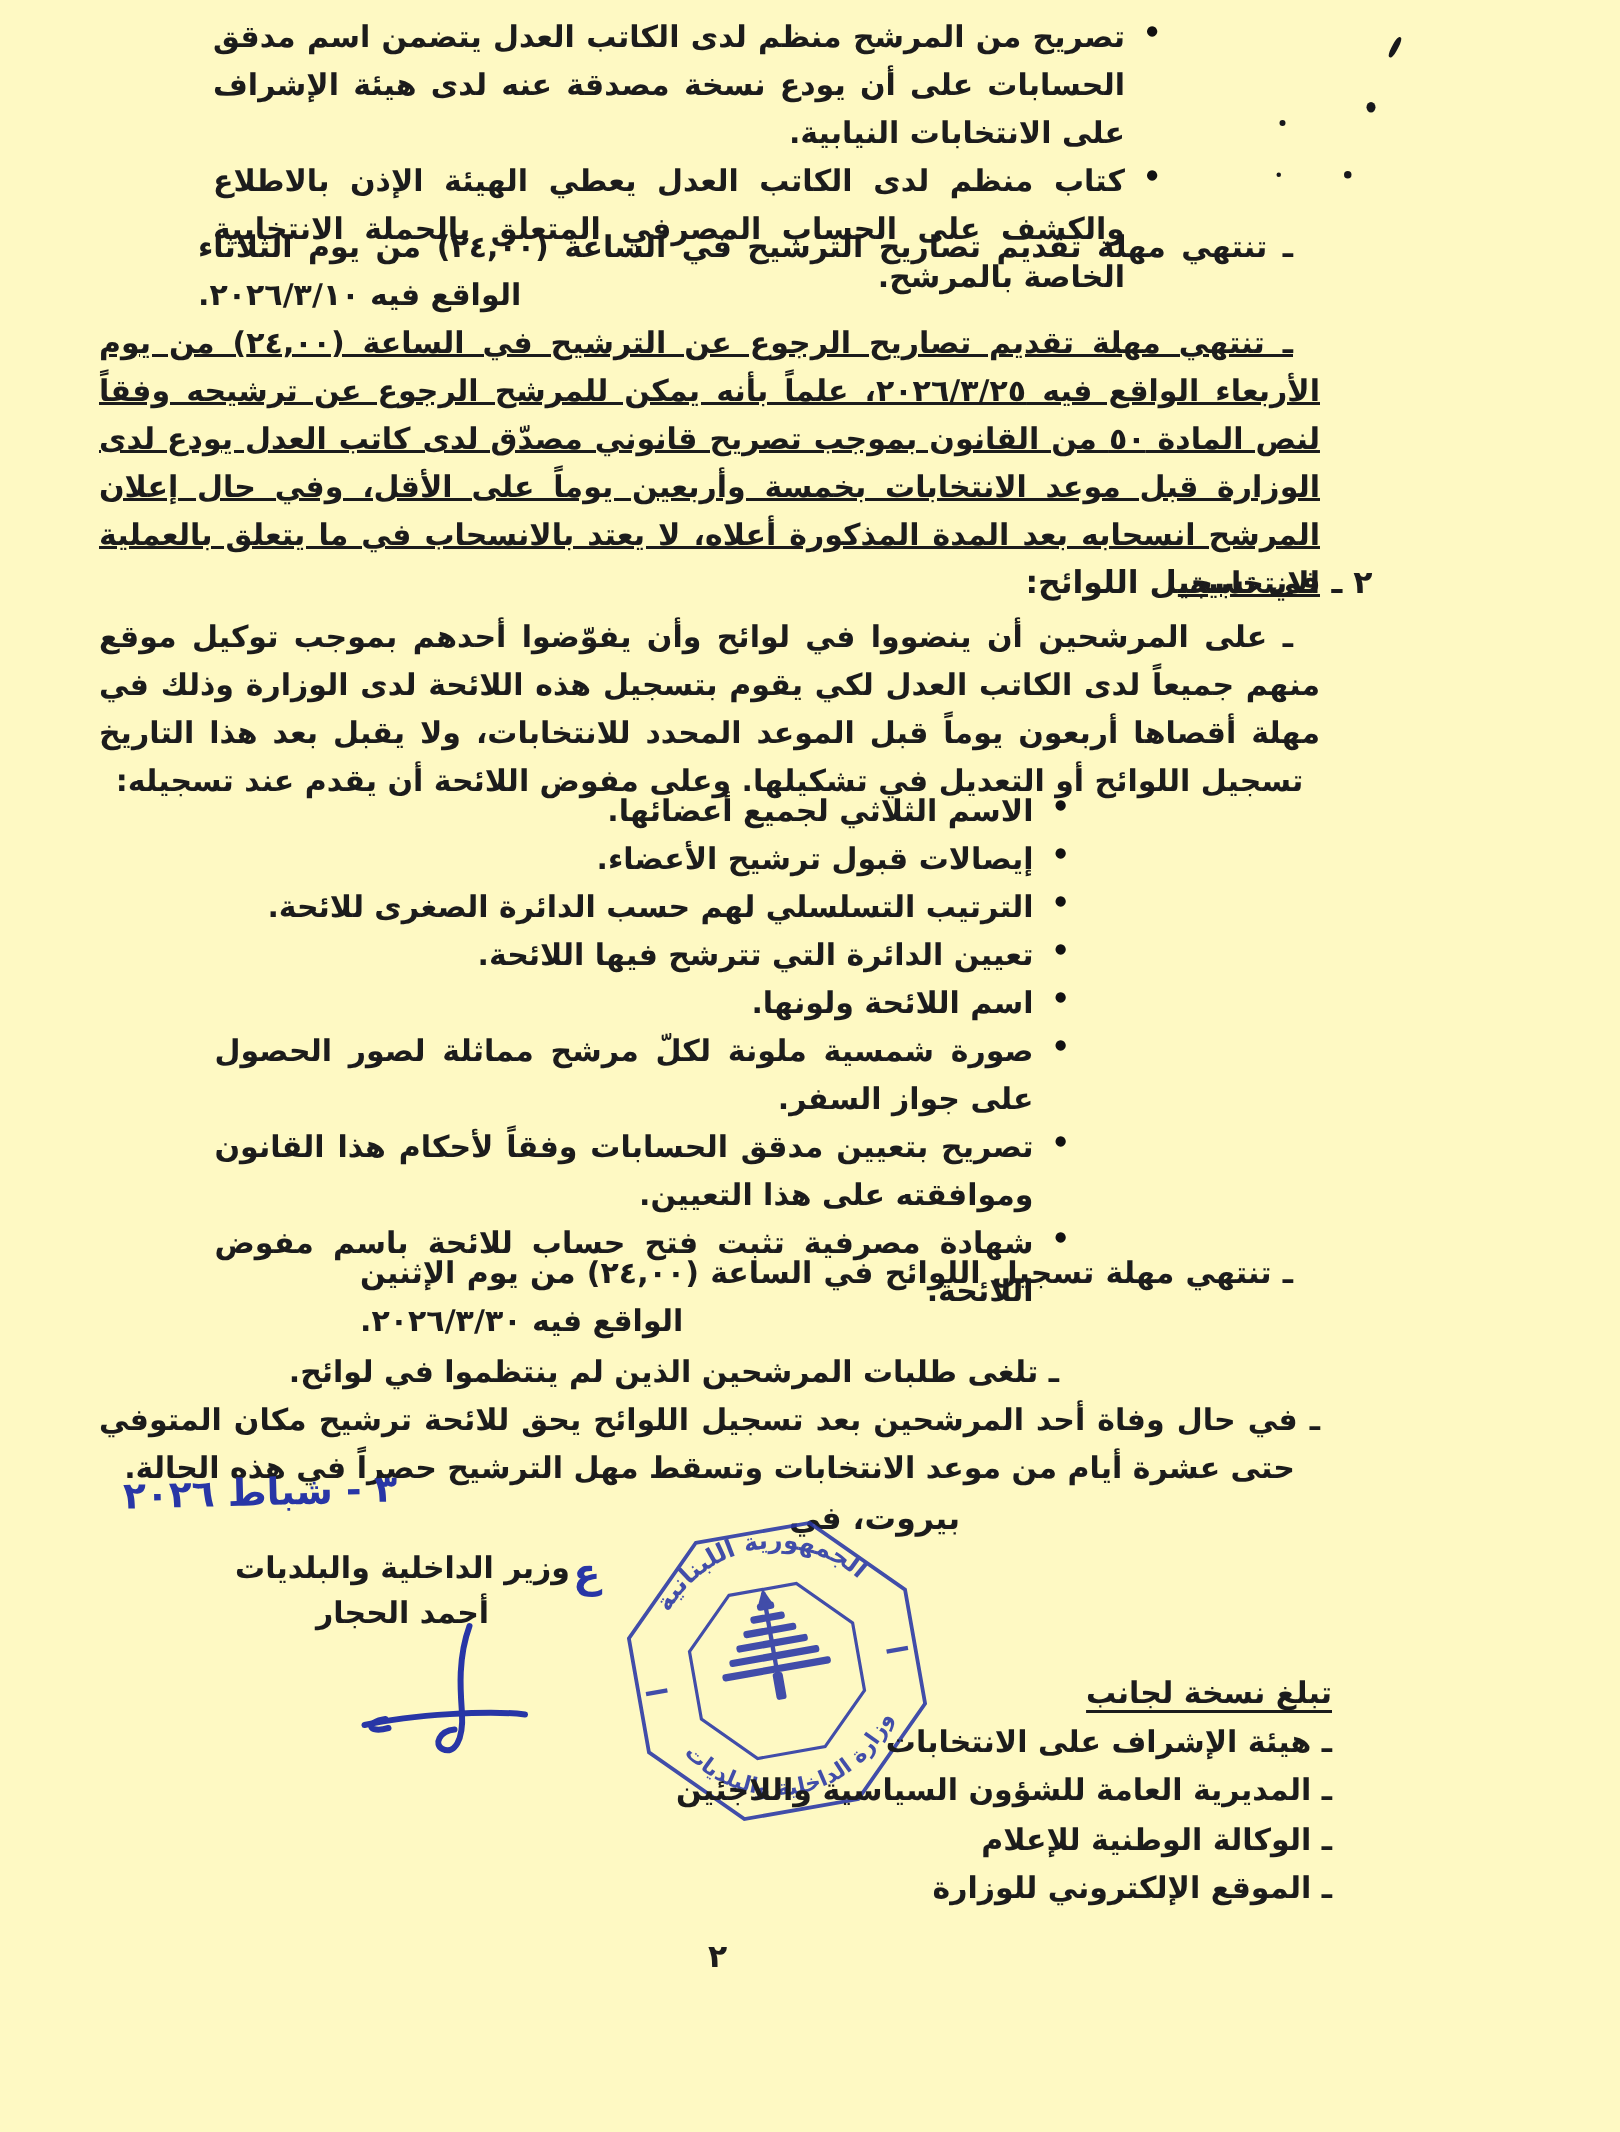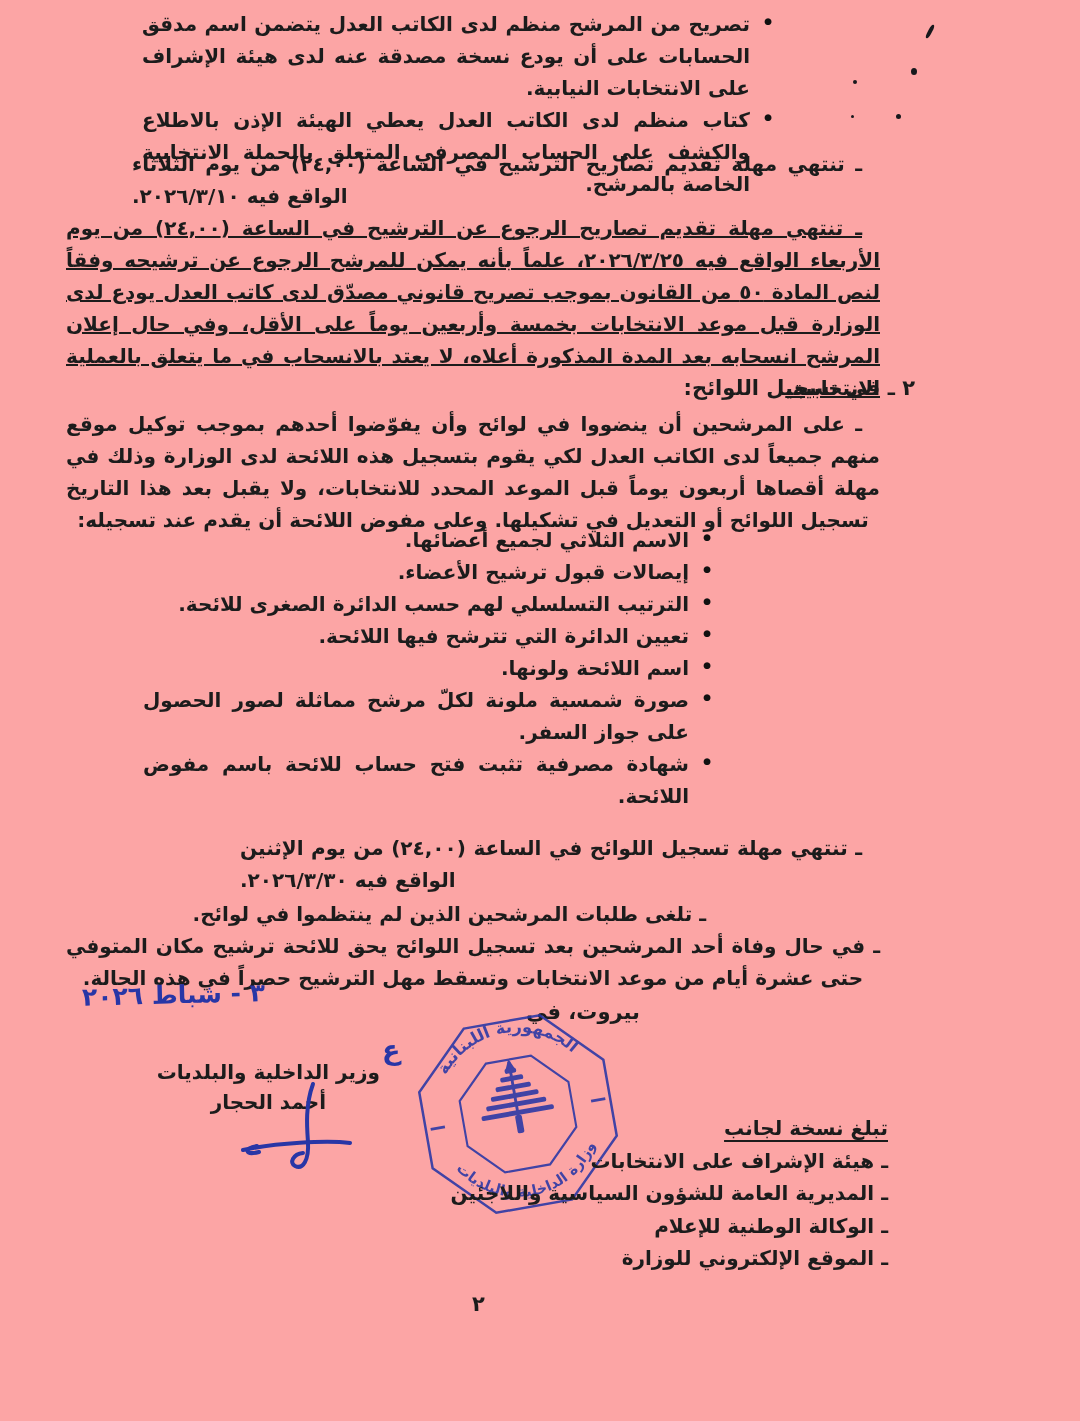--- a/index.html
+++ b/index.html
@@ -1,18 +1,18 @@
 <!DOCTYPE html>
 <html lang="ar" dir="rtl"><head>
 <meta charset="utf-8">
 <style>
   html,body{margin:0;padding:0;background:#e8e8e8;}
   .page{
     position:relative; width:1080px; height:1421px; margin:0 auto;
-    background:#fca5a5; overflow:hidden;
+    background:#fef9c3; overflow:hidden;
     font-family:"DejaVu Sans", sans-serif;
     direction:rtl; color:#1c1c1c; font-weight:bold;
   }
   .txt{ font-size:20px; line-height:32px; text-align:justify; }
   .last-left{ text-align-last:left; }
   .last-right{ text-align-last:right;text-decoration:underline; }
   .last-center{ text-align-last:center; }
   .abs{ position:absolute; }
 
   ul.doc-list{ list-style:none; margin:0; padding:0; }
@@ -62,20 +62,21 @@
 
   <p class="para txt last-center indent abs" style="top:408px; right:200px; width:814px;">ـ على المرشحين أن ينضووا في لوائح وأن يفوّضوا أحدهم بموجب توكيل موقع منهم جميعاً لدى الكاتب العدل لكي يقوم بتسجيل هذه اللائحة لدى الوزارة وذلك في مهلة أقصاها أربعون يوماً قبل الموعد المحدد للانتخابات، ولا يقبل بعد هذا التاريخ تسجيل اللوائح أو التعديل في تشكيلها. وعلى مفوض اللائحة أن يقدم عند تسجيله:</p>
 
   <ul class="doc-list txt abs" style="top:524px; right:391px; left:143px;">
     <li>الاسم الثلاثي لجميع أعضائها.</li>
     <li>إيصالات قبول ترشيح الأعضاء.</li>
     <li>الترتيب التسلسلي لهم حسب الدائرة الصغرى للائحة.</li>
     <li>تعيين الدائرة التي تترشح فيها اللائحة.</li>
     <li>اسم اللائحة ولونها.</li>
     <li>صورة شمسية ملونة لكلّ مرشح مماثلة لصور الحصول على جواز السفر.</li>
+    <li>تصريح بتعيين مدقق الحسابات وفقاً لأحكام هذا القانون وموافقته على هذا التعيين.</li>
     <li>شهادة مصرفية تثبت فتح حساب للائحة باسم مفوض اللائحة.</li>
   </ul>
 
   <p class="para txt last-left indent abs" style="top:832px; right:200px; width:640px;">ـ تنتهي مهلة تسجيل اللوائح في الساعة (٢٤,٠٠) من يوم الإثنين الواقع فيه ٢٠٢٦/٣/٣٠.</p>
 
   <p class="para txt abs" style="top:898px; right:374px; white-space:nowrap;">ـ تلغى طلبات المرشحين الذين لم ينتظموا في لوائح.</p>
 
   <p class="para txt last-center abs" style="top:930px; right:200px; width:814px;">ـ في حال وفاة أحد المرشحين بعد تسجيل اللوائح يحق للائحة ترشيح مكان المتوفي حتى عشرة أيام من موعد الانتخابات وتسقط مهل الترشيح حصراً في هذه الحالة.</p>
 
   <div class="abs blue hand-date" style="top:978px; left:82px;">٣ - شباط ٢٠٢٦</div>
@@ -109,21 +110,21 @@
         <rect x="85" y="88" width="50" height="5" rx="2"></rect>
         <rect x="78.5" y="97" width="63" height="5" rx="2"></rect>
         <rect x="72" y="106" width="76" height="5" rx="2"></rect>
         <rect x="106.5" y="111" width="7" height="19" rx="2"></rect>
       </g>
     </svg>
   </div>
 
   <div class="abs blue pp-mark" style="top:1034px; left:382px;">ع</div>
 
-  <div class="abs minister" style="top:1030px; right:700px;margin-top:27px;">
+  <div class="abs minister" style="top:1030px; right:700px;">
     <div>وزير الداخلية والبلديات</div>
     <div>أحمد الحجار</div>
   </div>
 
   <svg class="abs" style="top:1080px; left:235px;" width="120" height="95" viewBox="0 0 120 95">
     <g fill="none" stroke="#2836a6" stroke-width="4" stroke-linecap="round">
       <path d="M 78,4 C 70,26 72,48 73,62 C 74,80 68,90 60,86 C 54,83 58,74 68,73"></path>
       <path d="M 8,70 C 40,63 92,60 115,63"></path>
       <path d="M 24,72 C 10,76 8,68 22,66"></path>
     </g>

